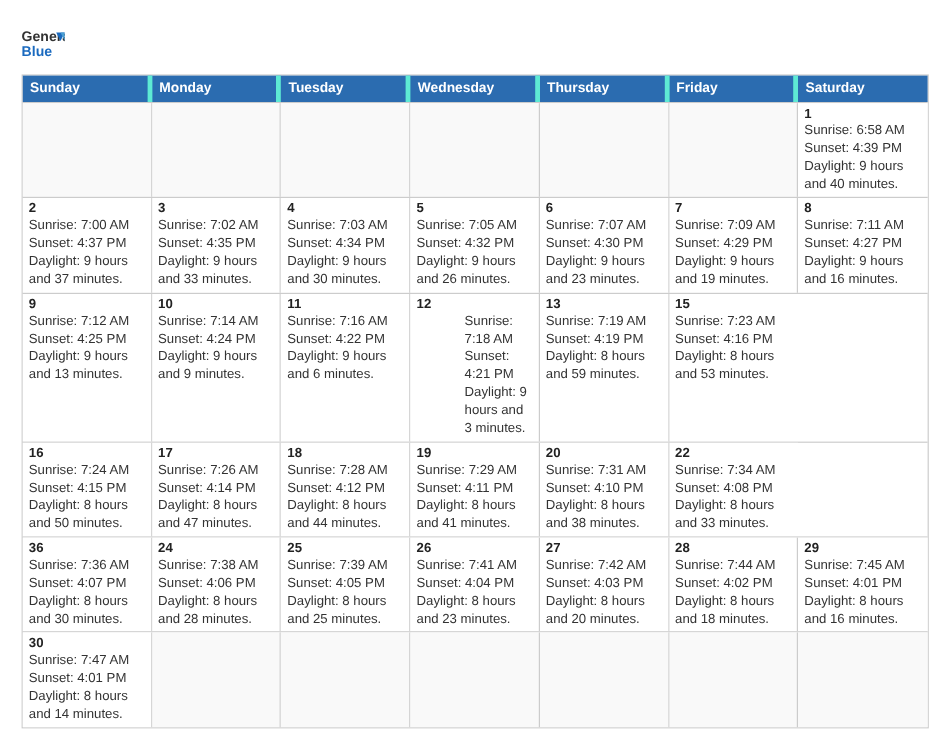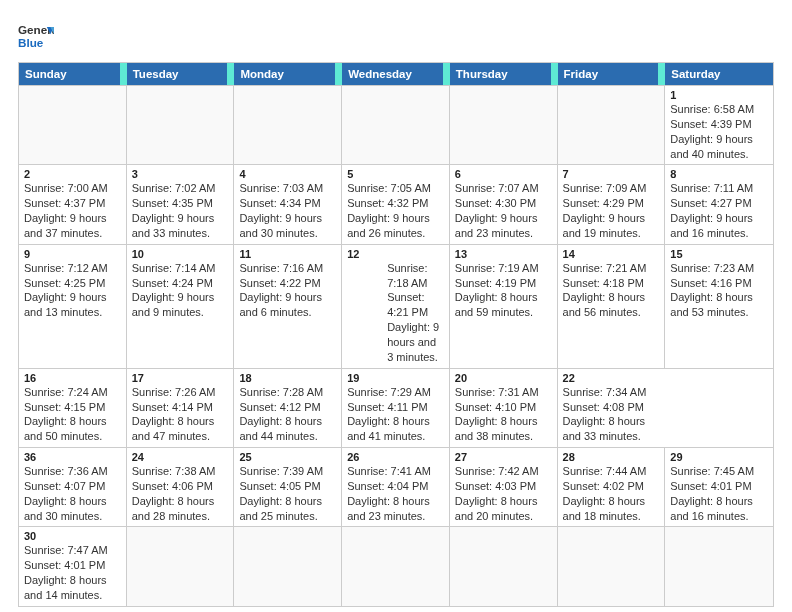--- a/index.html
+++ b/index.html
@@ -55,21 +55,21 @@
     .day-headers {
       display: grid;
       grid-template-columns: repeat(7, 1fr);
       background: #2b6cb0;
     }
     .day-header {
       color: #fff;
       font-size: 11.5px;
       font-weight: bold;
       padding: 5px 6px;
-      border-right: 7px solid #5eead4;
+      border-right: 4px solid #5eead4;
     }
     .day-header:last-child { border-right: none; }
     .weeks {
       flex: 1;
       display: flex;
       flex-direction: column;
     }
     .week {
       display: grid;
       grid-template-columns: repeat(7, 1fr);
@@ -116,22 +116,22 @@
     </div>
     <div class="title-block">
       <div class="month-title"></div>
       <div class="location"></div>
     </div>
   </div>
 
   <div class="calendar">
     <div class="day-headers">
     <div class="day-header">Sunday</div>
+        <div class="day-header">Monday</div>
         <div class="day-header">Tuesday</div>
-        <div class="day-header">Monday</div>
         <div class="day-header">Wednesday</div>
         <div class="day-header">Thursday</div>
         <div class="day-header">Friday</div>
         <div class="day-header">Saturday</div>
       </div>
     <div class="weeks">
     <div class="week">
           <div class="cell empty"></div>
           <div class="cell empty"></div>
           <div class="cell empty"></div>
@@ -214,26 +214,20 @@
 Sunset: 4:21 PM
 Daylight: 9 hours and 3 minutes.</div>
           </div>
           <div class="cell has-data">
             <span class="day-num">13</span>
             <div class="cell-text" style="white-space: pre-line;">Sunrise: 7:19 AM
 Sunset: 4:19 PM
 Daylight: 8 hours and 59 minutes.</div>
           </div>
           <div class="cell has-data">
-            <span class="day-num">14</span>
-            <div class="cell-text" style="white-space: pre-line;">Sunrise: 7:21 AM
-Sunset: 4:18 PM
-Daylight: 8 hours and 56 minutes.</div>
-          </div>
-          <div class="cell has-data">
             <span class="day-num">15</span>
             <div class="cell-text" style="white-space: pre-line;">Sunrise: 7:23 AM
 Sunset: 4:16 PM
 Daylight: 8 hours and 53 minutes.</div>
           </div>
         </div>
         <div class="week">
           <div class="cell has-data">
             <span class="day-num">16</span>
             <div class="cell-text" style="white-space: pre-line;">Sunrise: 7:24 AM

